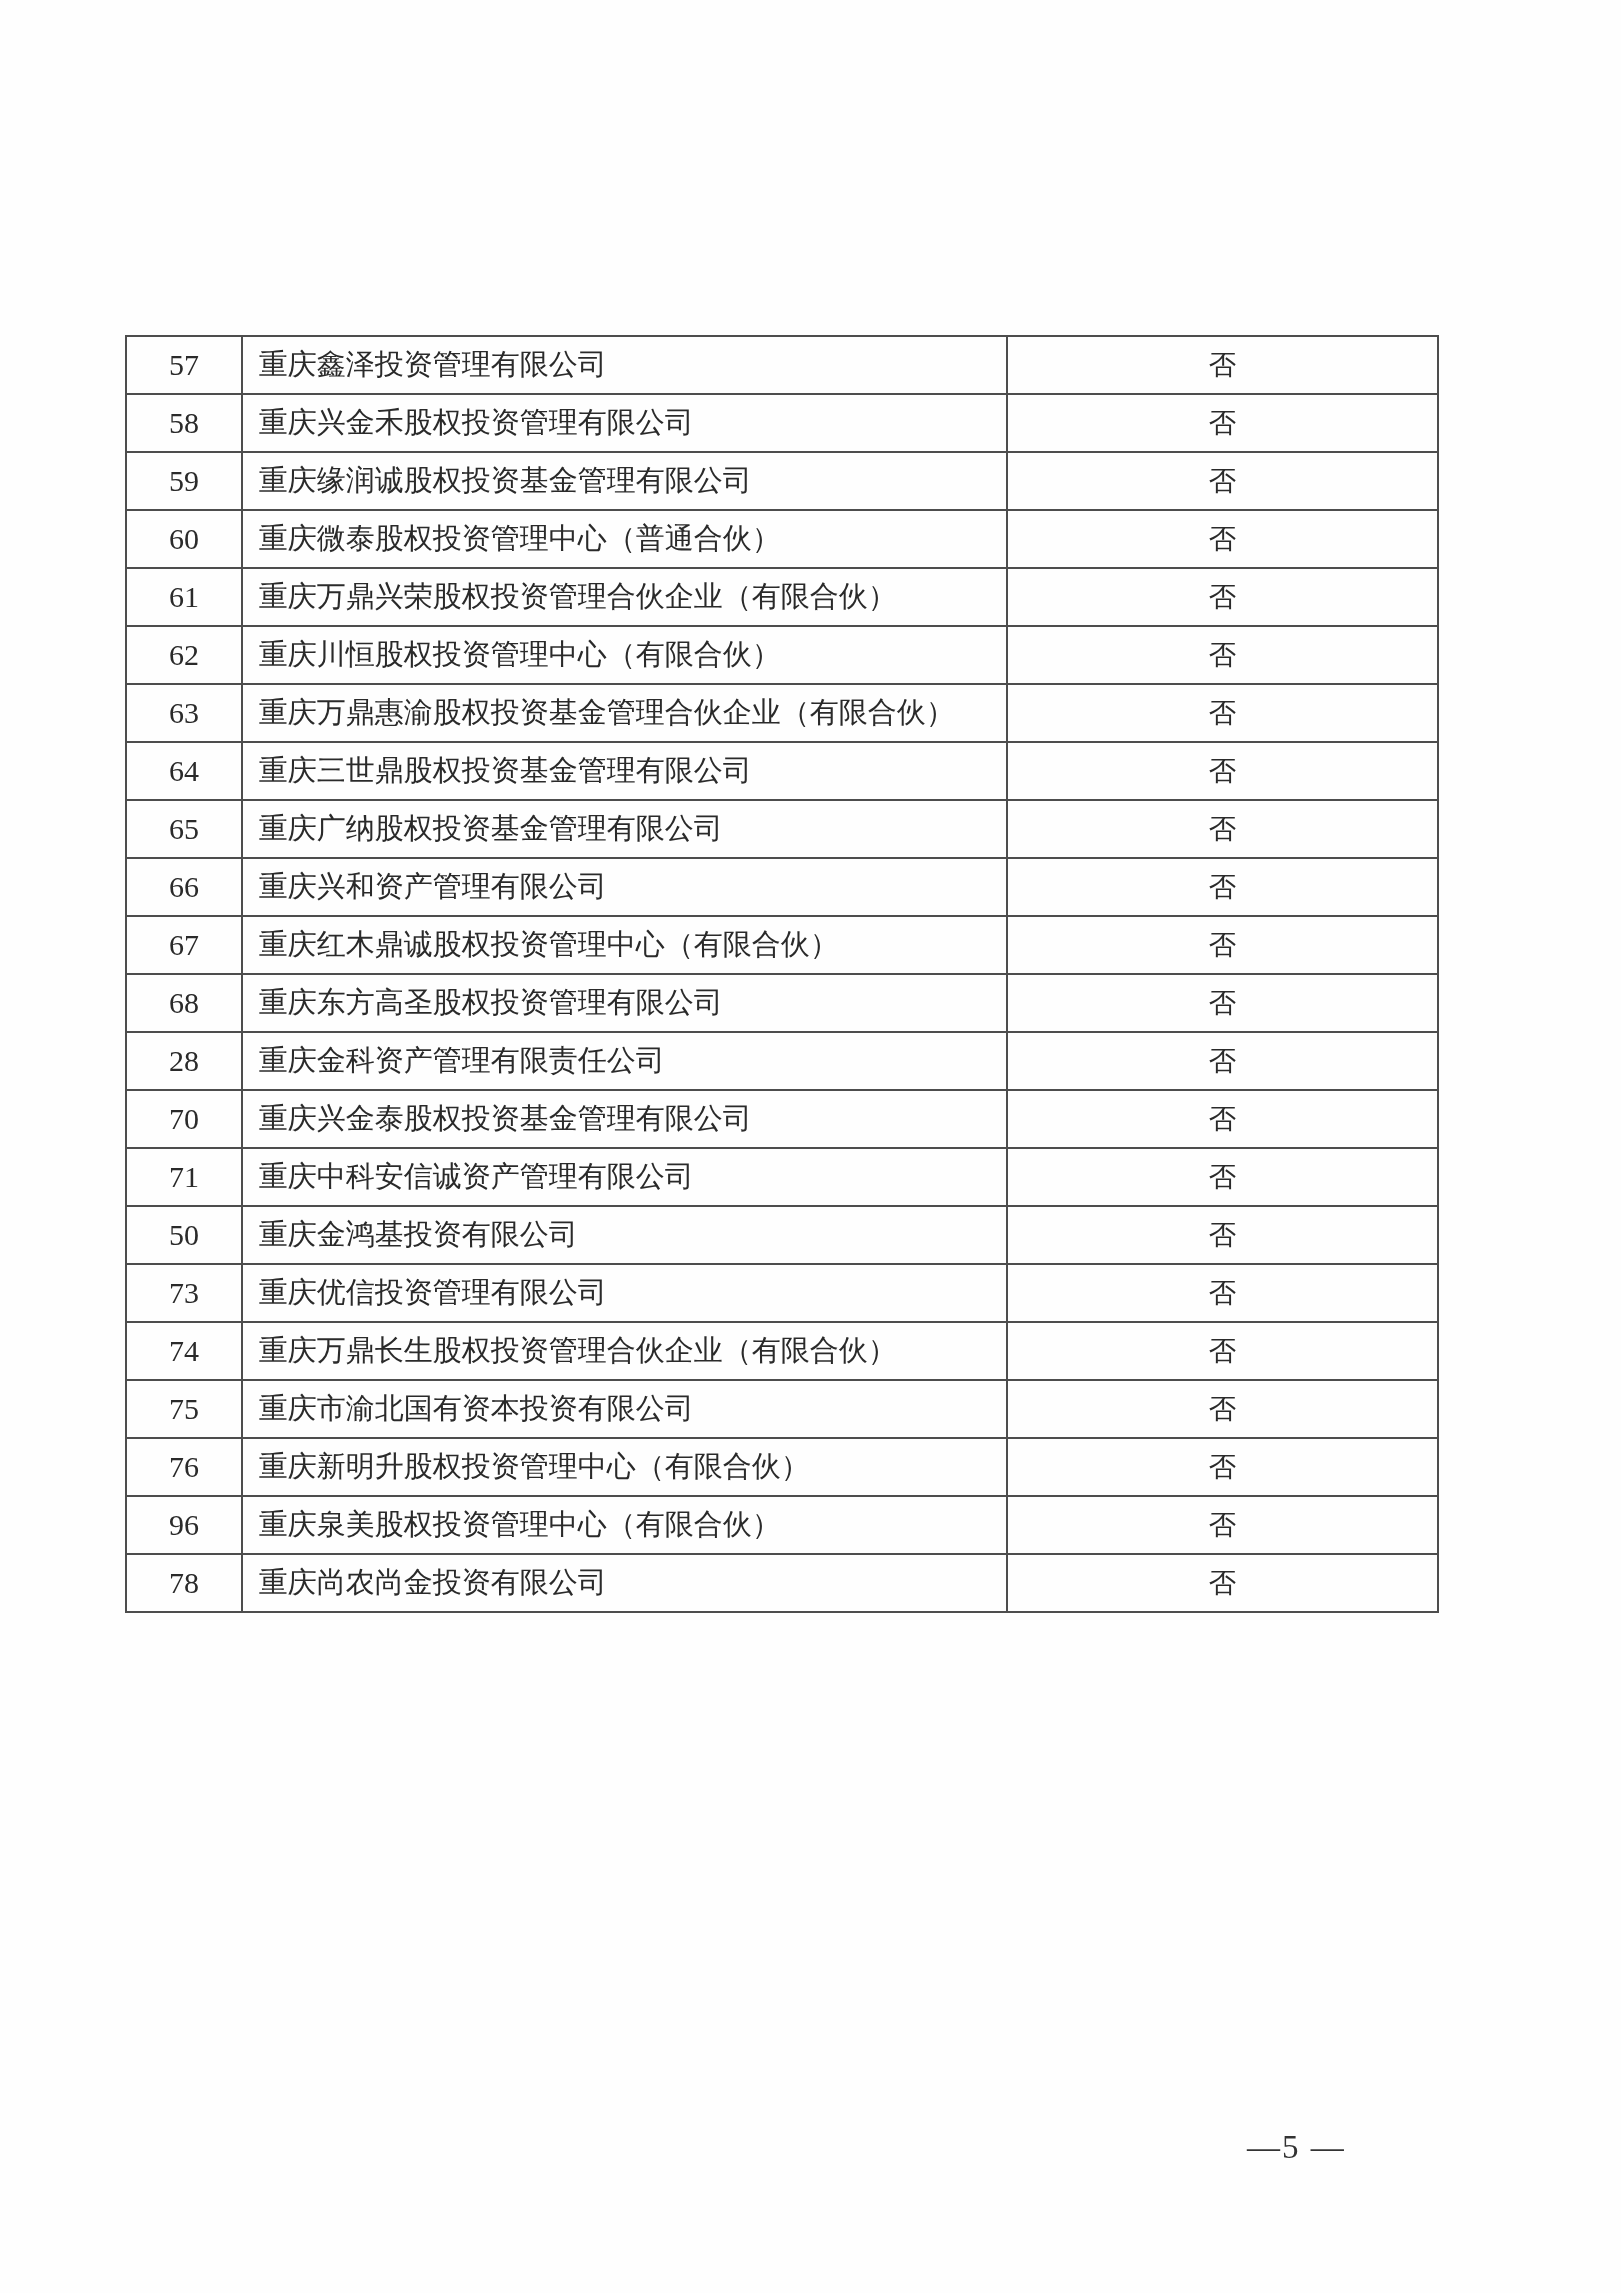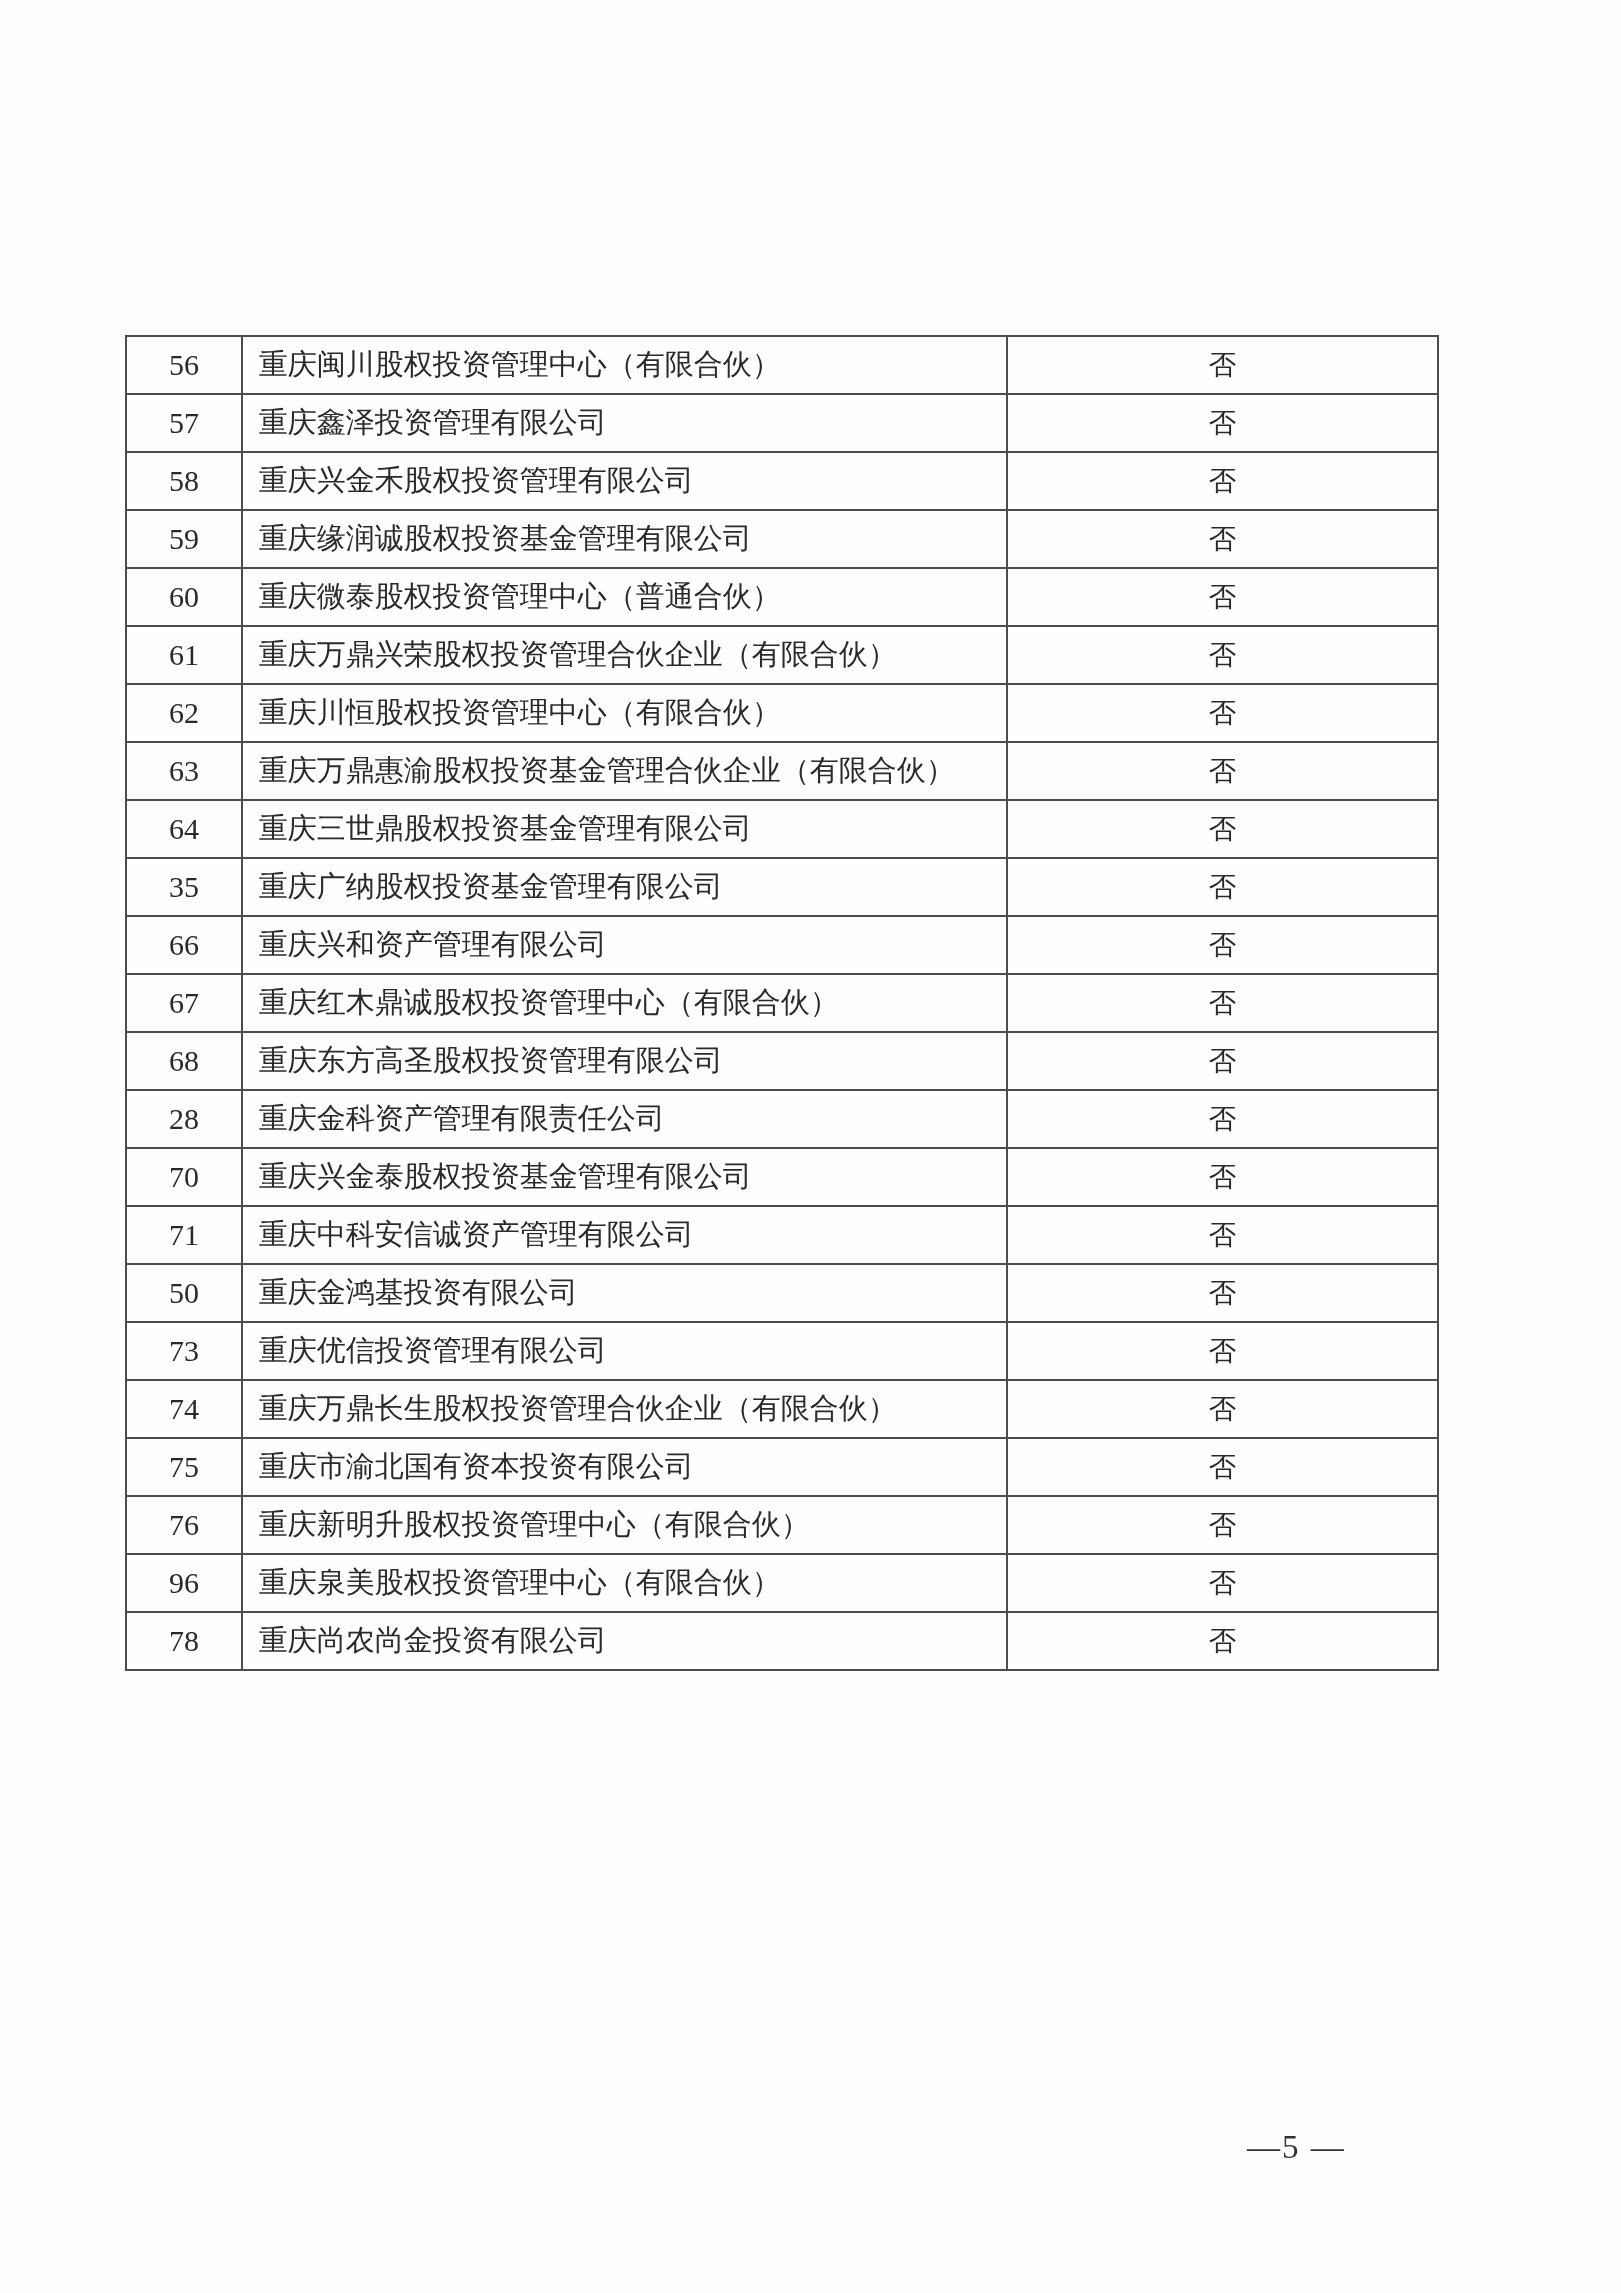--- a/index.html
+++ b/index.html
@@ -63,25 +63,20 @@
 <div class="page">
 
   <table class="company-table">
     <colgroup>
       <col style="width:116px">
       <col style="width:765px">
       <col style="width:431px">
     </colgroup>
     <tbody>
         <tr>
-    <td class="c-no">56</td>
-    <td class="c-name">重庆闽川股权投资管理中心（有限合伙）</td>
-    <td class="c-ans">否</td>
-  </tr>
-        <tr>
     <td class="c-no">57</td>
     <td class="c-name">重庆鑫泽投资管理有限公司</td>
     <td class="c-ans">否</td>
   </tr>
         <tr>
     <td class="c-no">58</td>
     <td class="c-name">重庆兴金禾股权投资管理有限公司</td>
     <td class="c-ans">否</td>
   </tr>
         <tr>
@@ -108,21 +103,21 @@
     <td class="c-no">63</td>
     <td class="c-name">重庆万鼎惠渝股权投资基金管理合伙企业（有限合伙）</td>
     <td class="c-ans">否</td>
   </tr>
         <tr>
     <td class="c-no">64</td>
     <td class="c-name">重庆三世鼎股权投资基金管理有限公司</td>
     <td class="c-ans">否</td>
   </tr>
         <tr>
-    <td class="c-no">35</td>
+    <td class="c-no">65</td>
     <td class="c-name">重庆广纳股权投资基金管理有限公司</td>
     <td class="c-ans">否</td>
   </tr>
         <tr>
     <td class="c-no">66</td>
     <td class="c-name">重庆兴和资产管理有限公司</td>
     <td class="c-ans">否</td>
   </tr>
         <tr>
     <td class="c-no">67</td>

